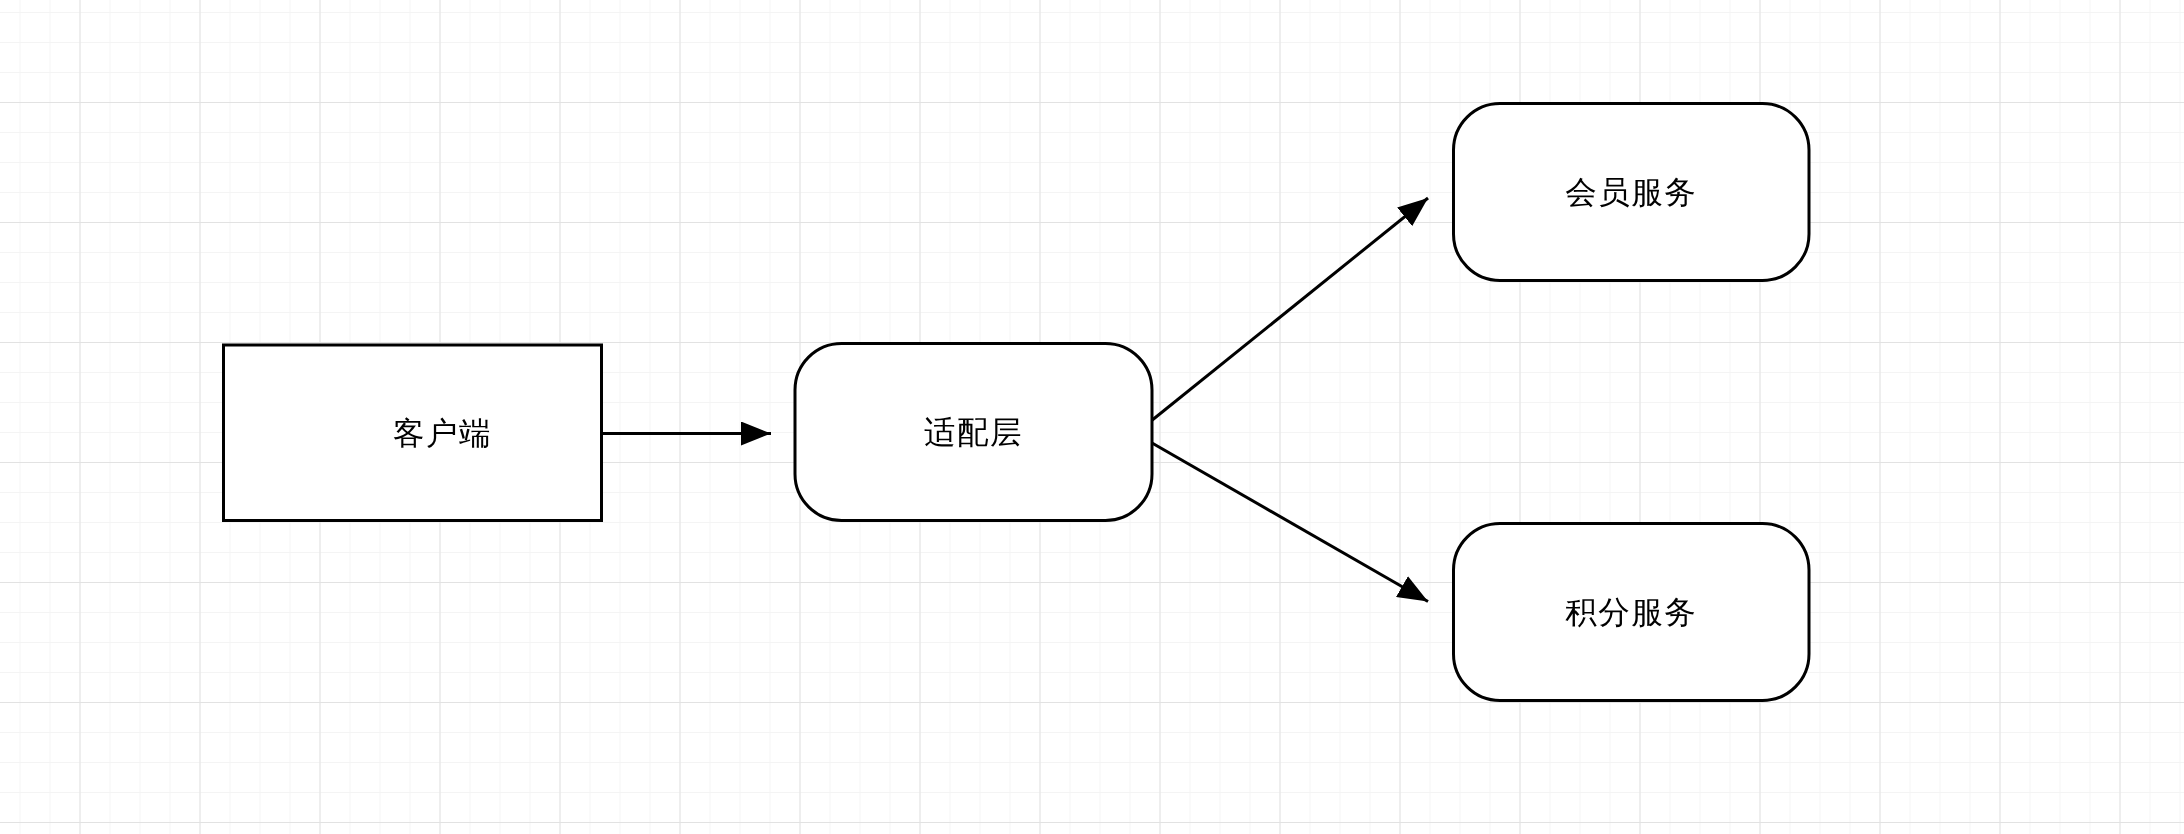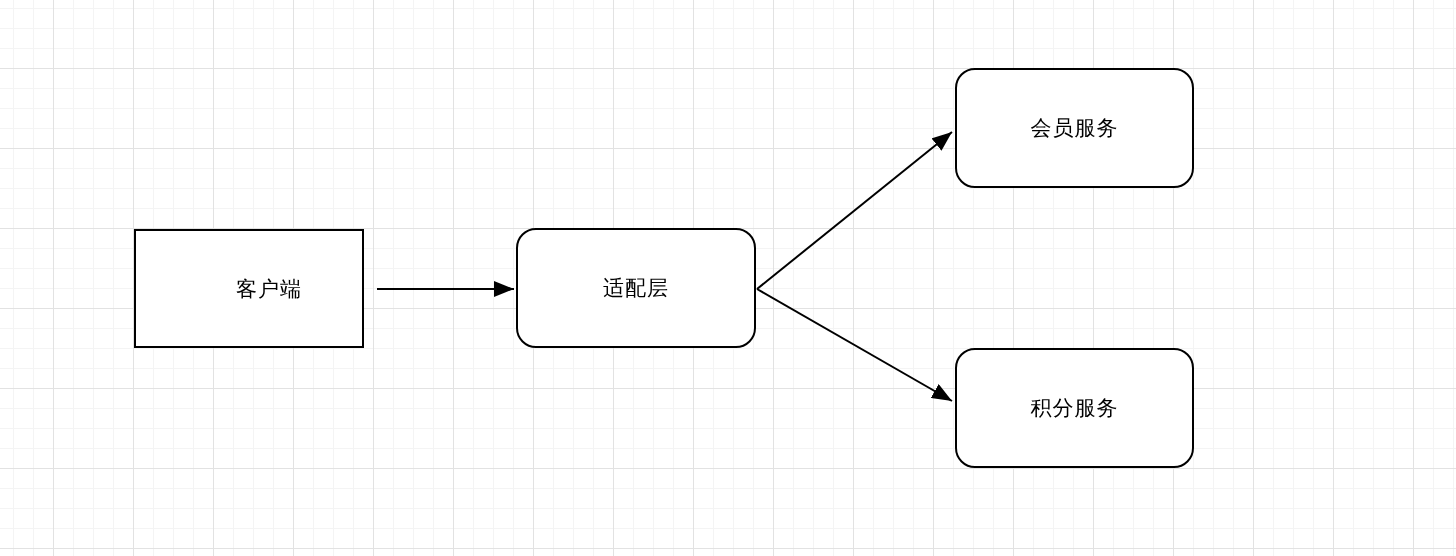--- a/index.html
+++ b/index.html
@@ -30,24 +30,25 @@
     border: 2px solid #000000;
     display: flex;
     align-items: center;
     justify-content: center;
     font-size: 21px;
     color: #000000;
     letter-spacing: 1px;
     z-index: 2;
   }
   .node.rounded {
-    border-radius: 20px;
+    border-radius: 32px;
+    margin-left: 13px;
   }
   #node-client {
-    left: 134px; top: 229px; width: 230px; height: 119px; padding-left: 40px;
+    left: 148px; top: 229px; width: 254px; height: 119px; padding-left: 40px;
   }
   #node-adapter {
     left: 516px; top: 228px; width: 240px; height: 120px; justify-content: center;
   }
   #node-member {
     left: 955px; top: 68px; width: 239px; height: 120px;
   }
   #node-points {
     left: 955px; top: 348px; width: 239px; height: 120px;
   }

